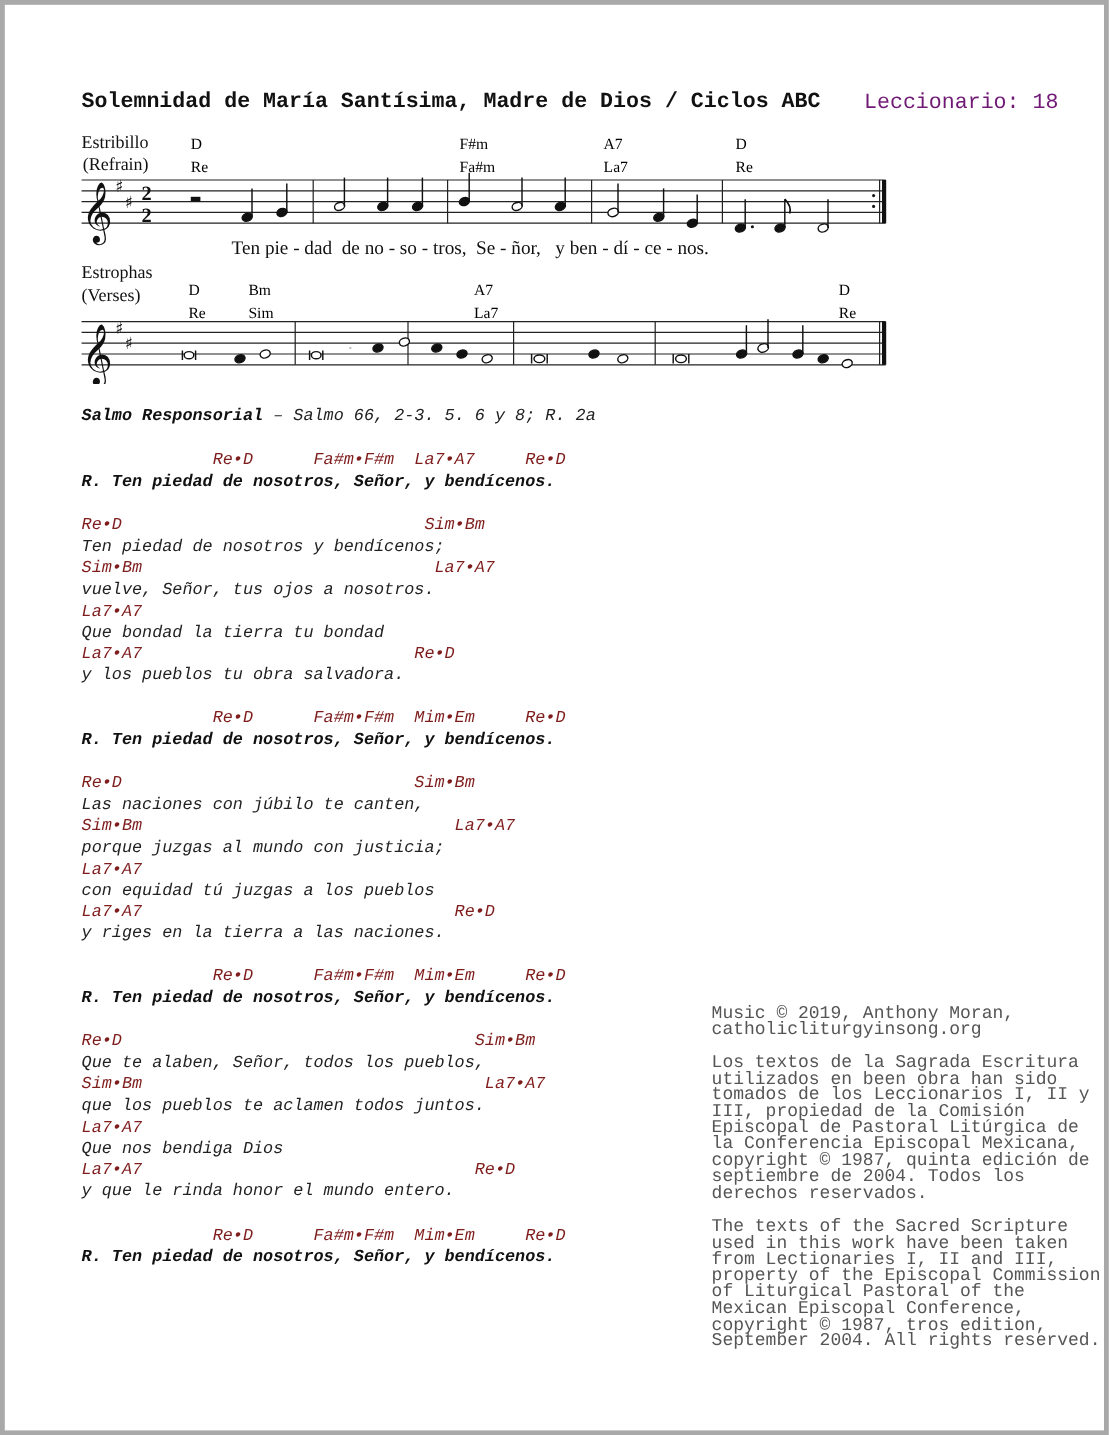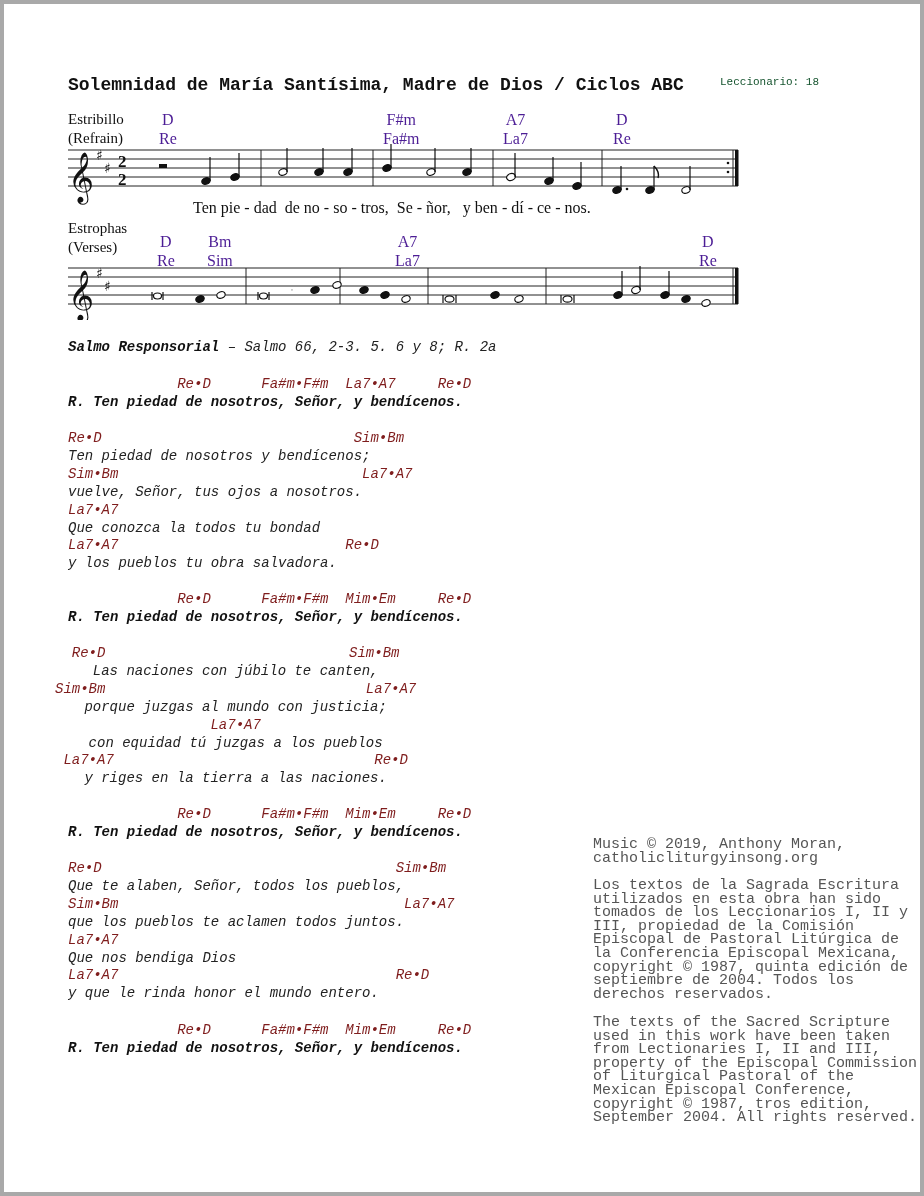--- a/index.html
+++ b/index.html
@@ -2,39 +2,39 @@
 <html><head>
 <meta charset="utf-8">
 <style>
   html, body { margin:0; padding:0; }
   body { width:924px; height:1196px; background:#a9a9a9; position:relative; overflow:hidden; }
   .page { position:absolute; left:4px; top:4px; width:916px; height:1188px; background:#ffffff; }
   .mono { font-family:"Liberation Mono", "DejaVu Sans Mono", monospace; }
   .serif { font-family:"Liberation Serif", "DejaVu Serif", serif; }
   .abs { position:absolute; white-space:pre; }
   .title { font-size:18px; font-weight:bold; color:#111; }
-  .lect { font-size:11px; color:#14532d; }
+  .lect { font-size:18px; color:#701a75; }
   .label { font-size:15px; color:#111; line-height:19px; }
-  .chord-sm { font-size:16px; color:#4c1d95; line-height:19px;text-align:center; }
+  .chord-sm { font-size:13px; color:#000000; line-height:19px; }
   .lyric { font-size:16px; color:#111; }
   .psalm { font-size:14px; line-height:17.9px; color:#222;font-style:italic; }
   .psalm .bold { font-weight:bold; color:#111; }
   .psalm .chordline { color:#7f1d1d; }
   .footer { font-size:15px; line-height:13.6px; color:#555; }
   svg { position:absolute; }
 </style>
 </head>
 <body>
 
 <div class="page"></div>
 
 <div class="abs mono title" style="left:68px; top:75px;">Solemnidad de María Santísima, Madre de Dios / Ciclos ABC</div>
 <div class="abs mono lect" style="left:720px; top:76px;">Leccionario: 18</div>
 
-<div class="abs serif label" style="left:68px; top:110px;"><span>Estribillo</span>
+<div class="abs serif label" style="left:68px; top:110px;text-align:right;"><span>Estribillo</span>
 <span>(Refrain)</span></div>
 
 <div class="abs serif chord-sm" style="left:159px; top:110px;"><span>D</span>
 <span>Re</span></div>
 <div class="abs serif chord-sm" style="left:383px; top:110px;"><span>F#m</span>
 <span>Fa#m</span></div>
 <div class="abs serif chord-sm" style="left:503px; top:110px;"><span>A7</span>
 <span>La7</span></div>
 <div class="abs serif chord-sm" style="left:613px; top:110px;"><span>D</span>
 <span>Re</span></div>
@@ -182,28 +182,28 @@
 <div class="abs mono psalm" style="left:68px; top:339px;"><span class="bold">Salmo Responsorial</span><span> – Salmo 66, 2-3. 5. 6 y 8; R. 2a</span></div>
 
 <div class="abs mono psalm" style="left:68px; top:376px;"><span class="chordline">             Re•D      Fa#m•F#m  La7•A7     Re•D</span>
 <span class="bold">R. Ten piedad de nosotros, Señor, y bendícenos.</span></div>
 
 <div class="abs mono psalm" style="left:68px; top:430px;"><span class="chordline">Re•D                              Sim•Bm</span>
 <span>Ten piedad de nosotros y bendícenos;</span>
 <span class="chordline">Sim•Bm                             La7•A7</span>
 <span>vuelve, Señor, tus ojos a nosotros.</span>
 <span class="chordline">La7•A7</span>
-<span>Que conozca la todos tu bondad</span>
+<span>Que bondad la tierra tu bondad</span>
 <span class="chordline">La7•A7                           Re•D</span>
 <span>y los pueblos tu obra salvadora.</span></div>
 
 <div class="abs mono psalm" style="left:68px; top:591px;"><span class="chordline">             Re•D      Fa#m•F#m  Mim•Em     Re•D</span>
 <span class="bold">R. Ten piedad de nosotros, Señor, y bendícenos.</span></div>
 
-<div class="abs mono psalm" style="left:55px; top:645px;text-align:center;"><span class="chordline">Re•D                             Sim•Bm</span>
+<div class="abs mono psalm" style="left:68px; top:645px;"><span class="chordline">Re•D                             Sim•Bm</span>
 <span>Las naciones con júbilo te canten,</span>
 <span class="chordline">Sim•Bm                               La7•A7</span>
 <span>porque juzgas al mundo con justicia;</span>
 <span class="chordline">La7•A7</span>
 <span>con equidad tú juzgas a los pueblos</span>
 <span class="chordline">La7•A7                               Re•D</span>
 <span>y riges en la tierra a las naciones.</span></div>
 
 <div class="abs mono psalm" style="left:68px; top:806px;"><span class="chordline">             Re•D      Fa#m•F#m  Mim•Em     Re•D</span>
 <span class="bold">R. Ten piedad de nosotros, Señor, y bendícenos.</span></div>
@@ -217,21 +217,21 @@
 <span class="chordline">La7•A7                                 Re•D</span>
 <span>y que le rinda honor el mundo entero.</span></div>
 
 <div class="abs mono psalm" style="left:68px; top:1022px;"><span class="chordline">             Re•D      Fa#m•F#m  Mim•Em     Re•D</span>
 <span class="bold">R. Ten piedad de nosotros, Señor, y bendícenos.</span></div>
 
 <div class="abs mono footer" style="left:593px; top:838px;"><span>Music © 2019, Anthony Moran,</span>
 <span>catholicliturgyinsong.org</span></div>
 
 <div class="abs mono footer" style="left:593px; top:879px;"><span>Los textos de la Sagrada Escritura</span>
-<span>utilizados en esta obra han sido</span>
+<span>utilizados en been obra han sido</span>
 <span>tomados de los Leccionarios I, II y</span>
 <span>III, propiedad de la Comisión</span>
 <span>Episcopal de Pastoral Litúrgica de</span>
 <span>la Conferencia Episcopal Mexicana,</span>
 <span>copyright © 1987, quinta edición de</span>
 <span>septiembre de 2004. Todos los</span>
 <span>derechos reservados.</span></div>
 
 <div class="abs mono footer" style="left:593px; top:1016px;"><span>The texts of the Sacred Scripture</span>
 <span>used in this work have been taken</span>

